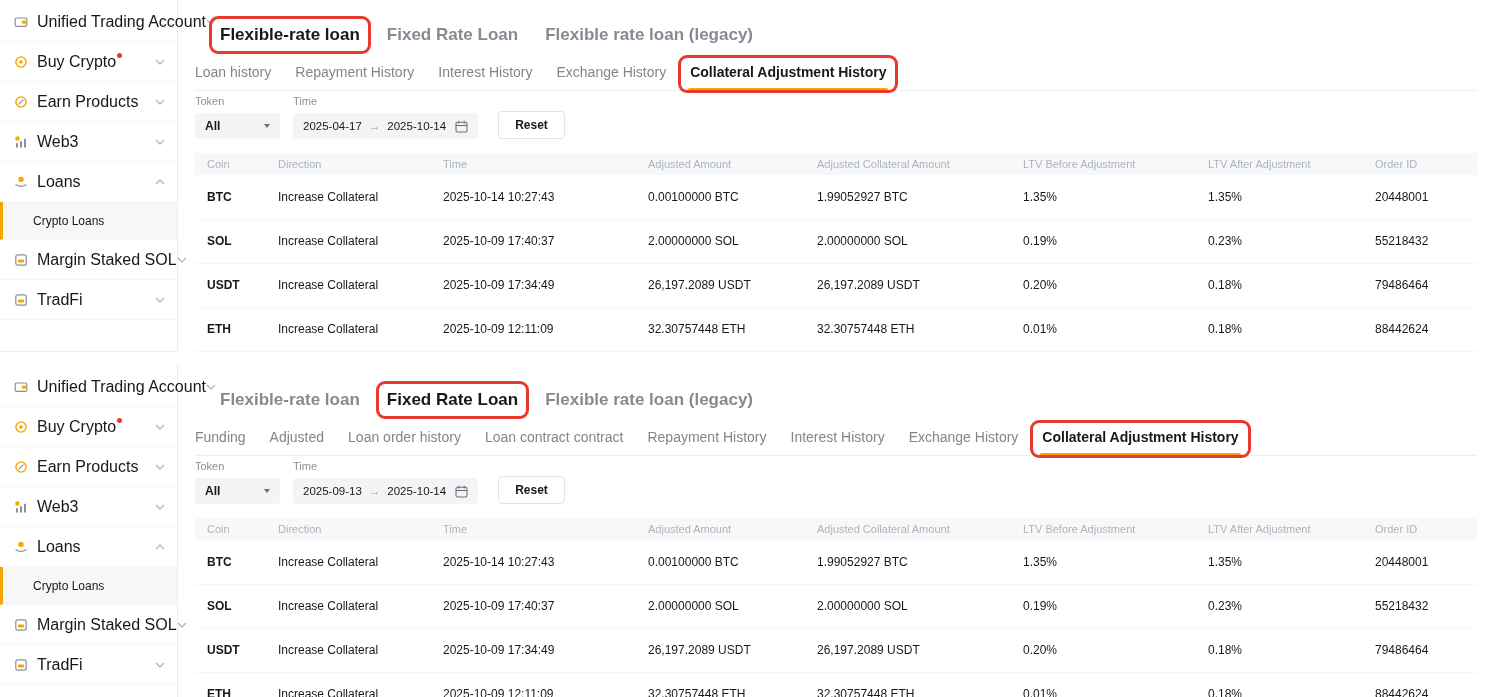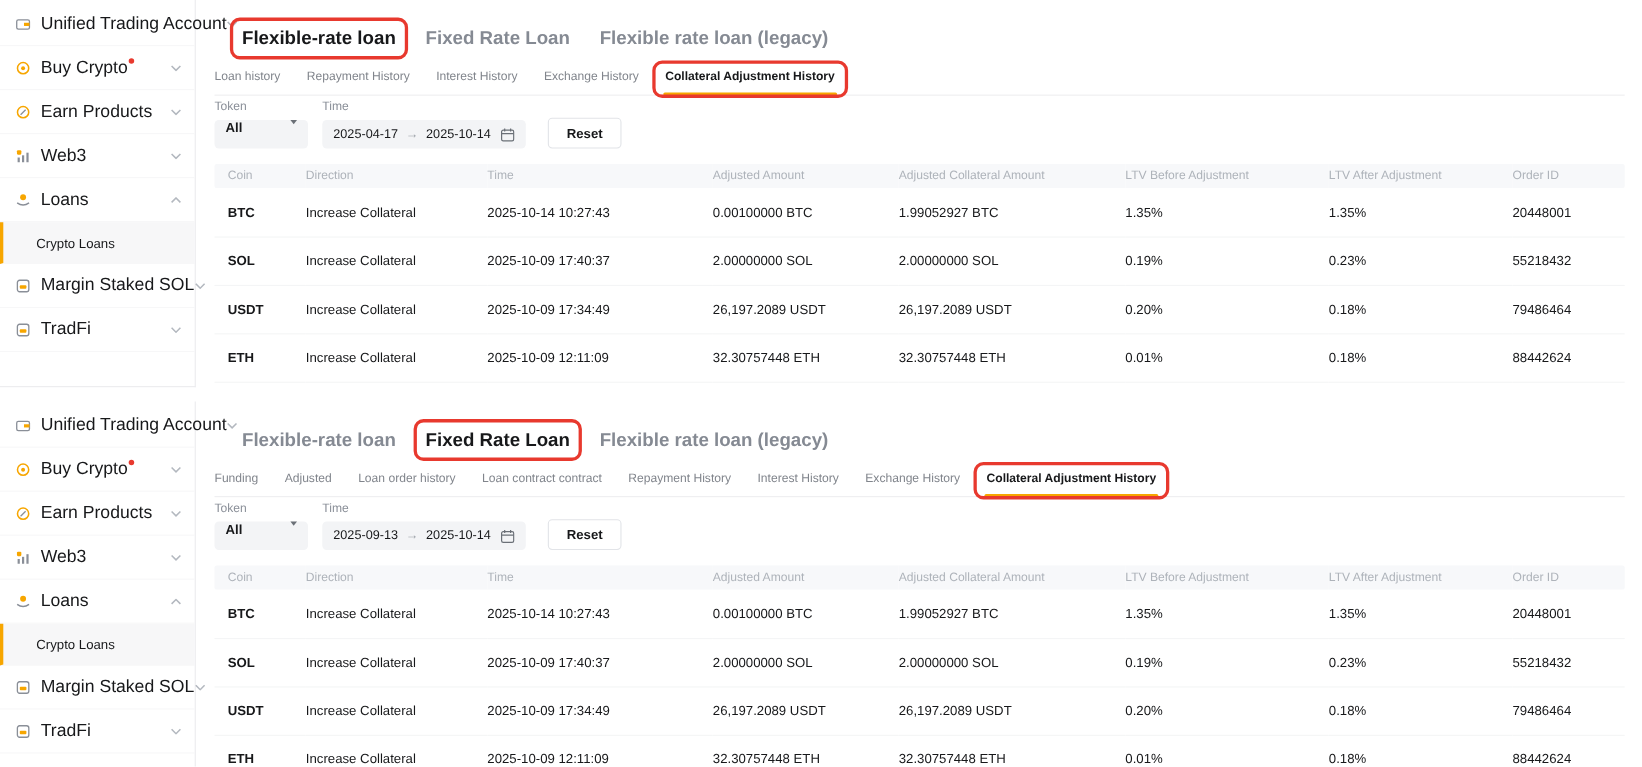--- a/index.html
+++ b/index.html
@@ -29,32 +29,32 @@
     font-weight:500;cursor:pointer;border-bottom:1px solid #f7f7f8;}
   .side-subitem.active{background:var(--subbg);border-left:3px solid var(--accent);padding-left:30px;}
   
   .content{flex:1;min-width:0;padding:14px 16px 0 17px;}
   .tabs{display:flex;align-items:center;gap:27px;height:34px;margin-top:4px;margin-left:25px;}
   .tab{font-size:17px;font-weight:600;color:#858a93;cursor:pointer;position:relative;white-space:nowrap;}
   .tab.active{color:var(--ink);font-weight:700;}
   .tab.annotated::after{content:"";position:absolute;top:-9px;bottom:-9px;left:-11px;right:-11px;
     border:3.5px solid var(--red);border-radius:9px;pointer-events:none;}
   .subtabs{display:flex;gap:24px;margin-top:12px;border-bottom:1px solid #eeeef0;}
-  .subtab{font-size:11px;font-weight:500;color:var(--gray);padding-bottom:10px;cursor:pointer;
+  .subtab{font-size:14px;font-weight:500;color:var(--gray);padding-bottom:10px;cursor:pointer;
     position:relative;white-space:nowrap;}
   .subtab.active{color:var(--ink);font-weight:700;}
   .subtab.active::before{content:"";position:absolute;left:-2px;right:-2px;bottom:-1px;height:3px;
     border-radius:2px;background:var(--accent);}
   .subtab.annotated::after{content:"";position:absolute;top:-9px;bottom:-3px;left:-12px;right:-12px;
     border:3.5px solid var(--red);border-radius:9px;pointer-events:none;}
   
   .filters{display:flex;align-items:flex-end;margin-top:5px;}
   .filter-label{font-size:11px;line-height:11px;color:#8a8f98;margin-bottom:6px;}
   .select{width:85px;height:26px;background:var(--boxbg);border-radius:4px;display:flex;
-    padding:0 10px;font-size:12px;font-weight:600;cursor:pointer;}
+    align-items:center;padding:0 10px;font-size:12px;font-weight:600;cursor:pointer;}
   .caret{margin-left:auto;width:0;height:0;border-left:3.5px solid transparent;
     border-right:3.5px solid transparent;border-top:4.5px solid #6b7077;}
   .group-time{margin-left:13px;}
   .daterange{height:26px;background:var(--boxbg);border-radius:4px;display:flex;align-items:center;
     gap:7px;padding:0 10px;font-size:11.5px;font-weight:500;cursor:pointer;white-space:nowrap;}
   .date-arrow{color:#9a9fa6;}
   .cal{display:inline-flex;margin-left:2px;}
   .reset-btn{height:28px;margin-left:20px;padding:0 16px;background:#fff;border:1px solid #e2e4e8;
     border-radius:4px;font-size:12px;font-weight:700;color:var(--ink);cursor:pointer;
     font-family:inherit;}

